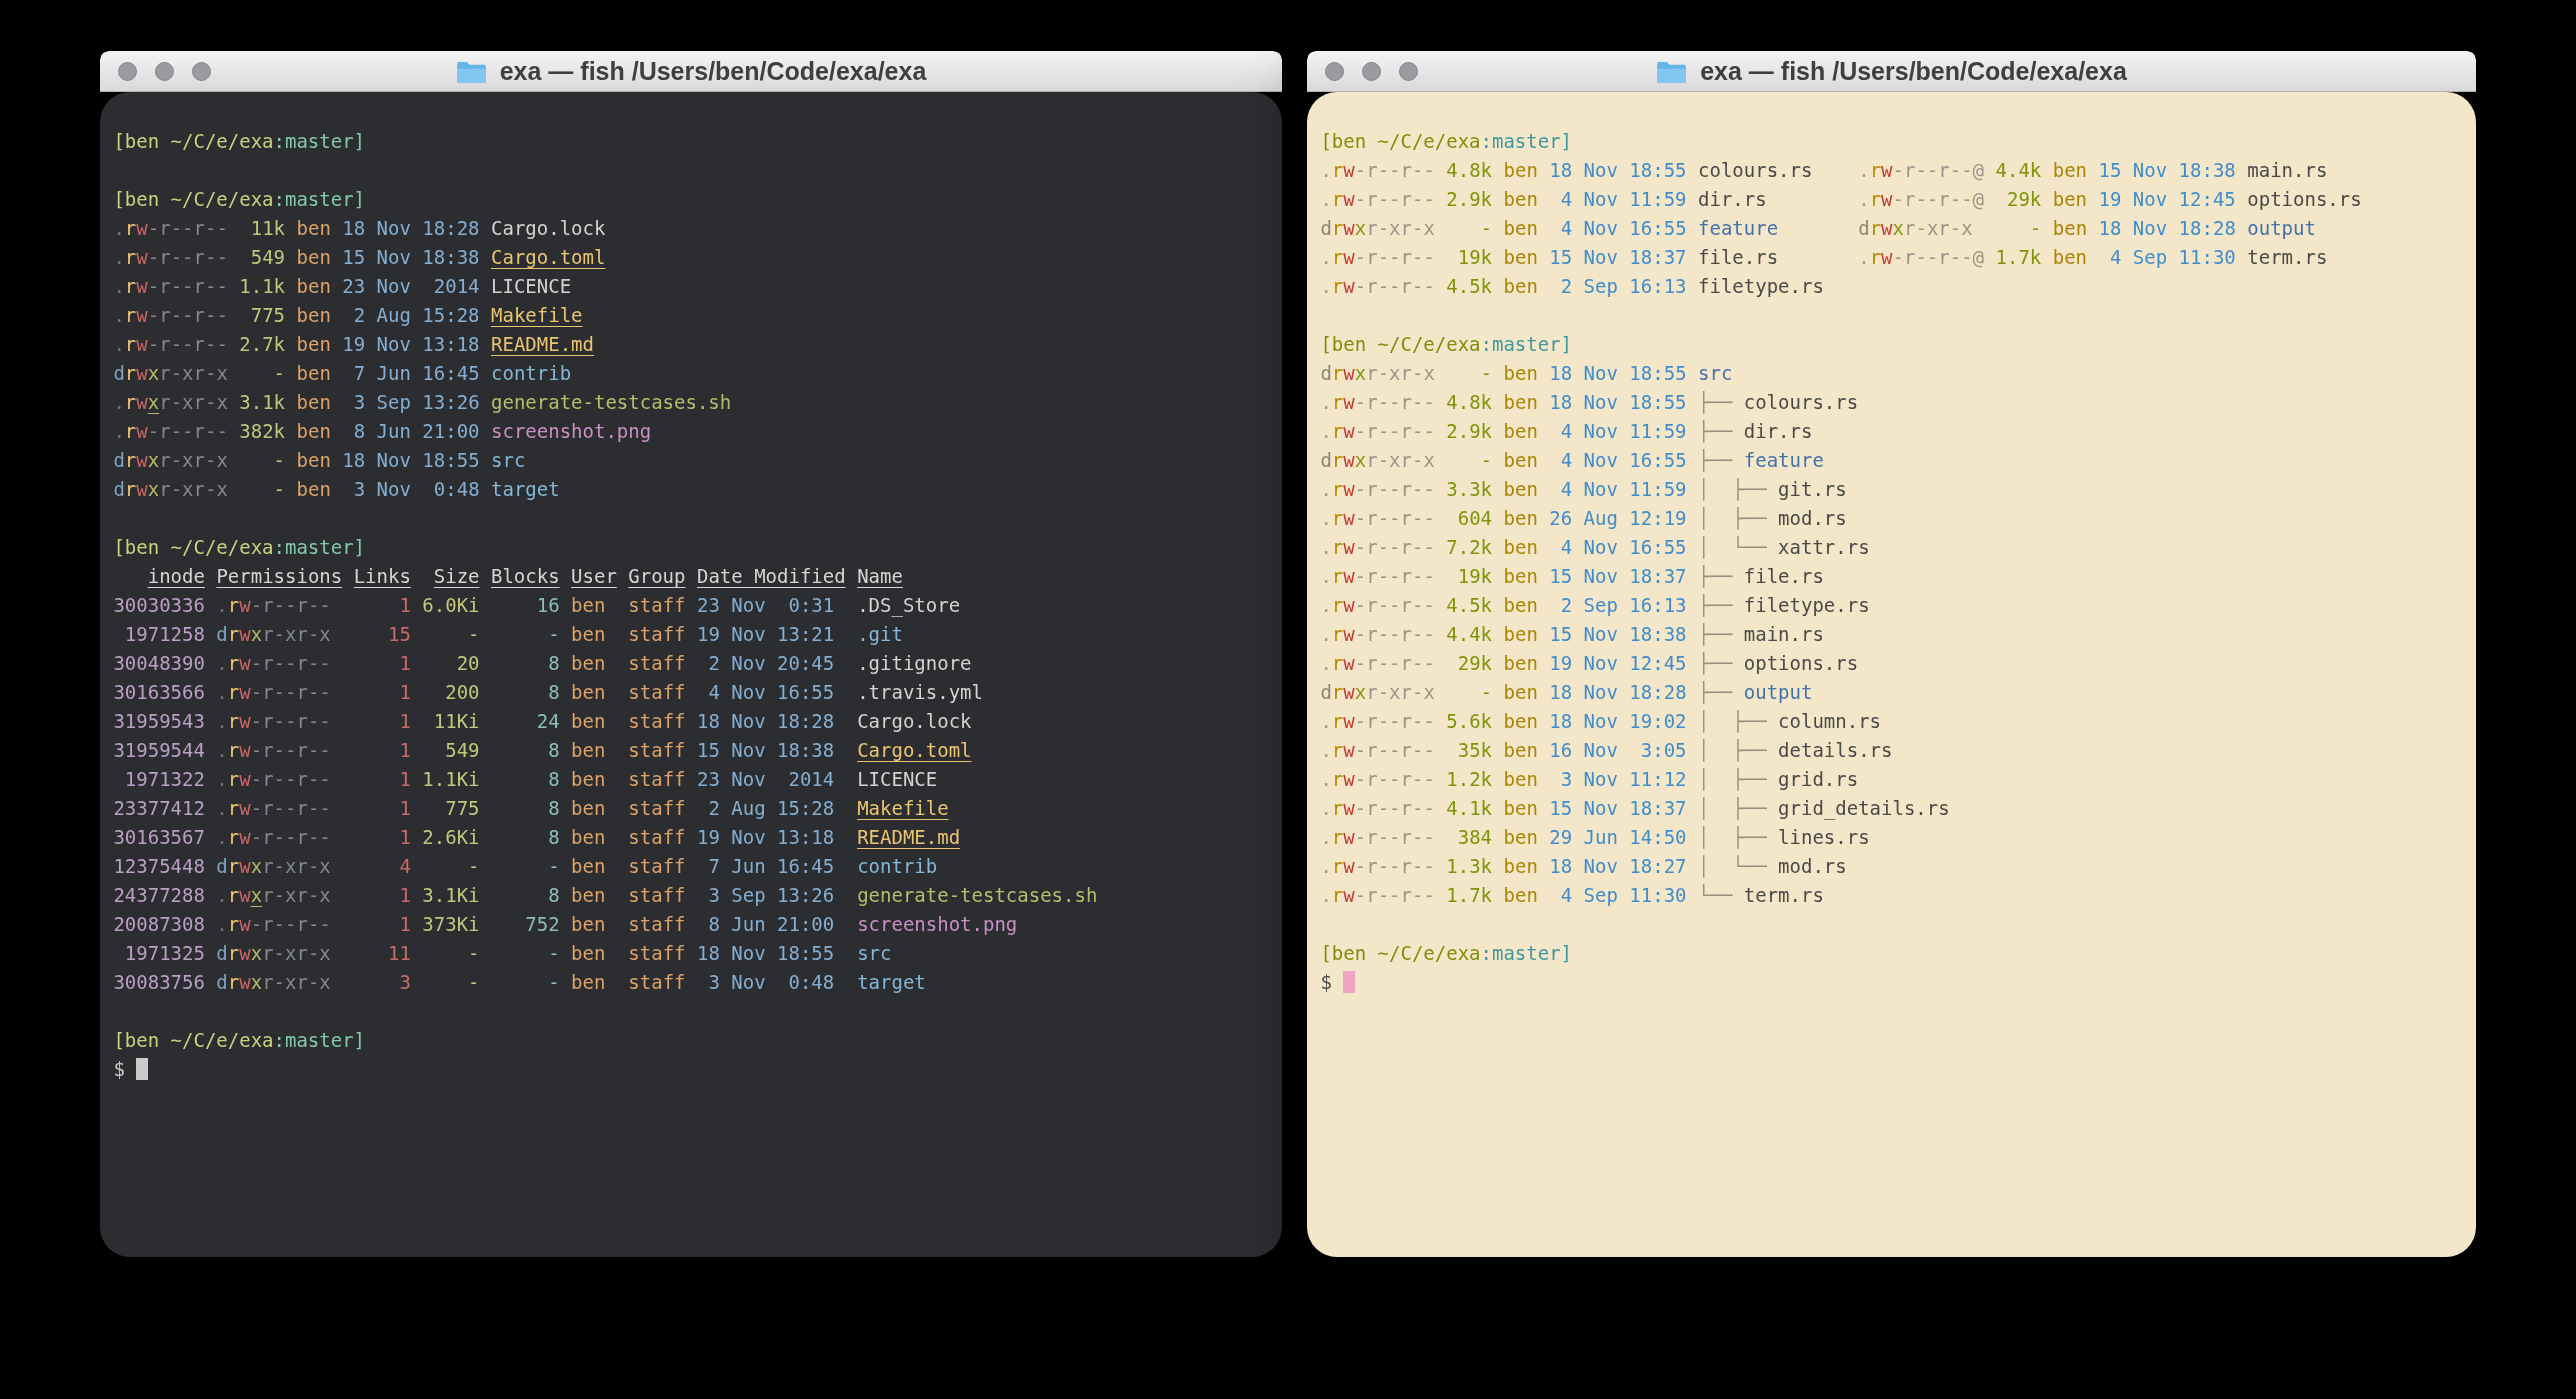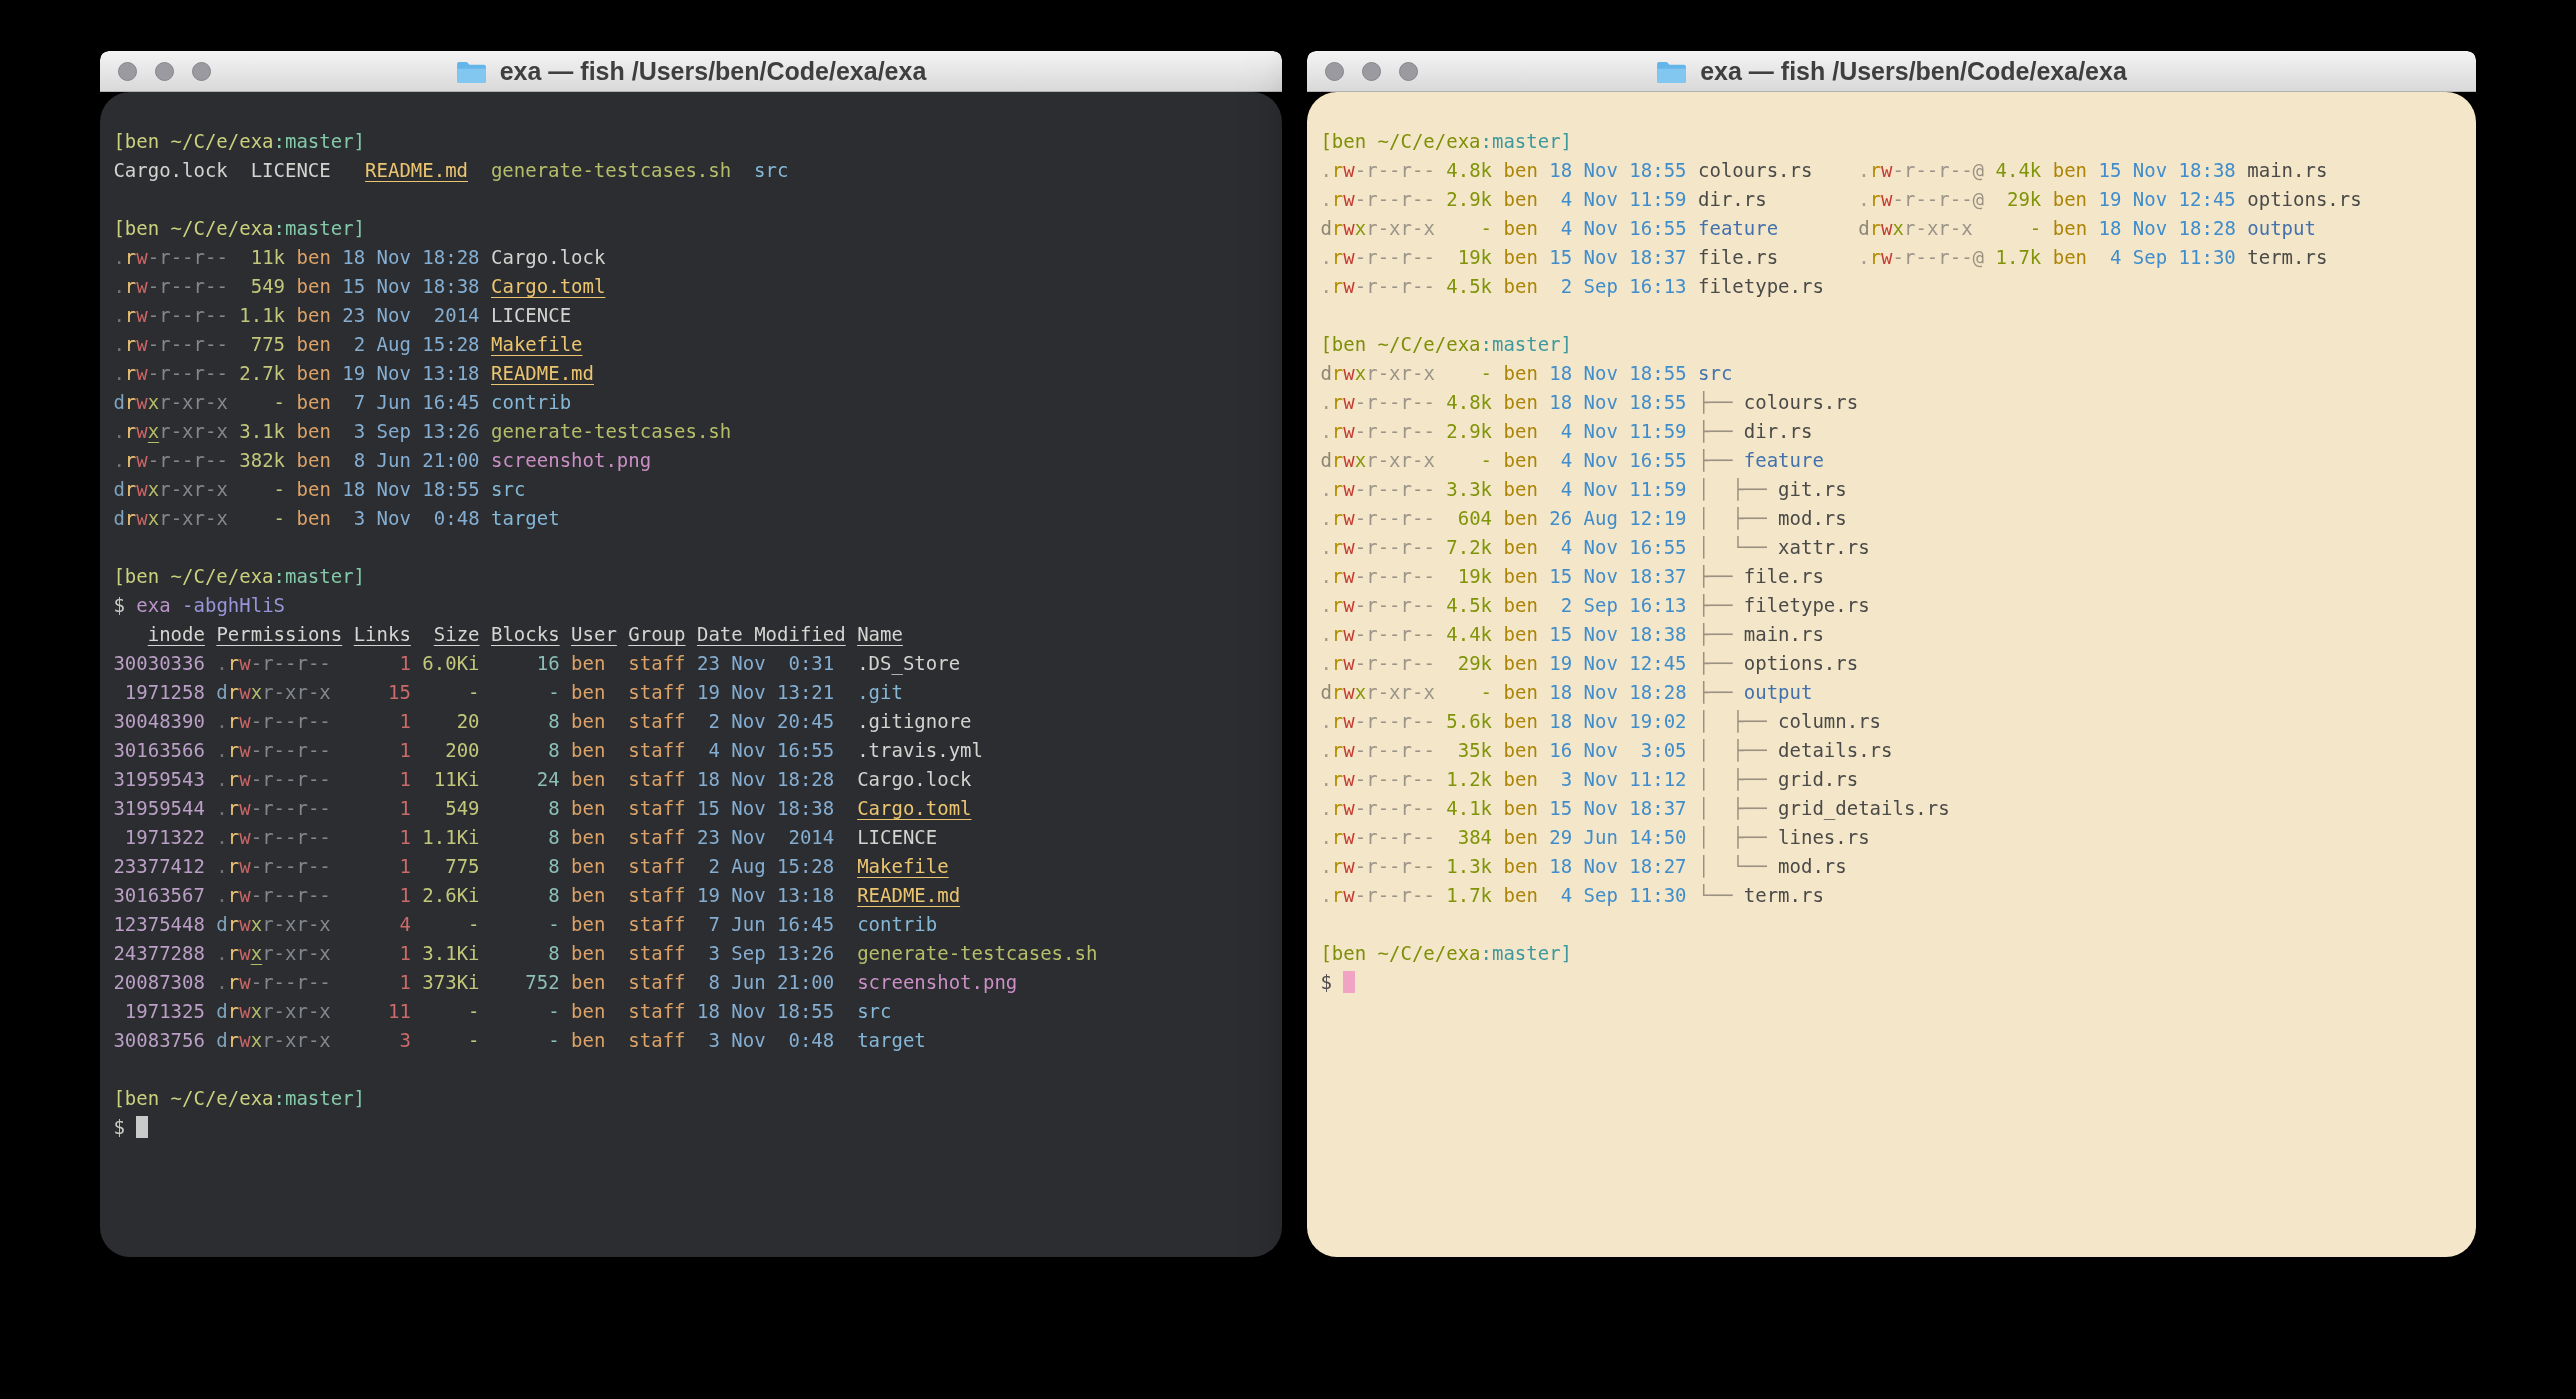--- a/index.html
+++ b/index.html
@@ -54,36 +54,34 @@
     <div class="title-wrap">
       <svg class="folder-icon" viewBox="0 0 32 25">
         <path d="M1 4 a2 2 0 0 1 2-2 h8 l3 3 h15 a2 2 0 0 1 2 2 v15 a2 2 0 0 1 -2 2 h-26 a2 2 0 0 1 -2-2 z" fill="#64b5ea"></path>
         <path d="M1 9 h30 v13 a2 2 0 0 1 -2 2 h-26 a2 2 0 0 1 -2-2 z" fill="#82c7f0"></path>
       </svg>
       <span>exa — fish  /Users/ben/Code/exa/exa</span>
     </div>
   </div>
   <div class="terminal dark" id="left-term">
       <div class="tline"><span class="c-prompt">[ben ~/C/e/exa</span><span class="c-branch">:master]</span></div>
-      <div class="tline"><span class="c-file">Cargo.lock</span><span class="c-text">  </span><span class="c-file">LICENCE</span><span class="c-text">   </span><span class="c-imm ul">README.md</span><span class="c-text">  </span><span class="c-exec">generate-testcases.sh</span><span class="c-text">  </span><span class="c-dir">src</span></div>
       <div class="tline">&nbsp;</div>
       <div class="tline"><span class="c-prompt">[ben ~/C/e/exa</span><span class="c-branch">:master]</span></div>
       <div class="tline"><span class="c-pdot">.</span><span class="c-pr">r</span><span class="c-pw">w</span><span class="c-pdim">-r--r--</span><span class="c-text"> </span><span class="c-size"> 11k</span><span class="c-text"> </span><span class="c-user">ben</span><span class="c-text"> </span><span class="c-date">18 Nov 18:28</span><span class="c-text"> </span><span class="c-file">Cargo.lock</span></div>
       <div class="tline"><span class="c-pdot">.</span><span class="c-pr">r</span><span class="c-pw">w</span><span class="c-pdim">-r--r--</span><span class="c-text"> </span><span class="c-size"> 549</span><span class="c-text"> </span><span class="c-user">ben</span><span class="c-text"> </span><span class="c-date">15 Nov 18:38</span><span class="c-text"> </span><span class="c-imm ul">Cargo.toml</span></div>
       <div class="tline"><span class="c-pdot">.</span><span class="c-pr">r</span><span class="c-pw">w</span><span class="c-pdim">-r--r--</span><span class="c-text"> </span><span class="c-size">1.1k</span><span class="c-text"> </span><span class="c-user">ben</span><span class="c-text"> </span><span class="c-date">23 Nov  2014</span><span class="c-text"> </span><span class="c-file">LICENCE</span></div>
       <div class="tline"><span class="c-pdot">.</span><span class="c-pr">r</span><span class="c-pw">w</span><span class="c-pdim">-r--r--</span><span class="c-text"> </span><span class="c-size"> 775</span><span class="c-text"> </span><span class="c-user">ben</span><span class="c-text"> </span><span class="c-date"> 2 Aug 15:28</span><span class="c-text"> </span><span class="c-imm ul">Makefile</span></div>
       <div class="tline"><span class="c-pdot">.</span><span class="c-pr">r</span><span class="c-pw">w</span><span class="c-pdim">-r--r--</span><span class="c-text"> </span><span class="c-size">2.7k</span><span class="c-text"> </span><span class="c-user">ben</span><span class="c-text"> </span><span class="c-date">19 Nov 13:18</span><span class="c-text"> </span><span class="c-imm ul">README.md</span></div>
       <div class="tline"><span class="c-pd">d</span><span class="c-pr">r</span><span class="c-pw">w</span><span class="c-px">x</span><span class="c-pdim">r-xr-x</span><span class="c-text"> </span><span class="c-size">   -</span><span class="c-text"> </span><span class="c-user">ben</span><span class="c-text"> </span><span class="c-date"> 7 Jun 16:45</span><span class="c-text"> </span><span class="c-dir">contrib</span></div>
       <div class="tline"><span class="c-pdot">.</span><span class="c-pr">r</span><span class="c-pw">w</span><span class="c-px ul">x</span><span class="c-pdim">r-xr-x</span><span class="c-text"> </span><span class="c-size">3.1k</span><span class="c-text"> </span><span class="c-user">ben</span><span class="c-text"> </span><span class="c-date"> 3 Sep 13:26</span><span class="c-text"> </span><span class="c-exec">generate-testcases.sh</span></div>
       <div class="tline"><span class="c-pdot">.</span><span class="c-pr">r</span><span class="c-pw">w</span><span class="c-pdim">-r--r--</span><span class="c-text"> </span><span class="c-size">382k</span><span class="c-text"> </span><span class="c-user">ben</span><span class="c-text"> </span><span class="c-date"> 8 Jun 21:00</span><span class="c-text"> </span><span class="c-img">screenshot.png</span></div>
       <div class="tline"><span class="c-pd">d</span><span class="c-pr">r</span><span class="c-pw">w</span><span class="c-px">x</span><span class="c-pdim">r-xr-x</span><span class="c-text"> </span><span class="c-size">   -</span><span class="c-text"> </span><span class="c-user">ben</span><span class="c-text"> </span><span class="c-date">18 Nov 18:55</span><span class="c-text"> </span><span class="c-dir">src</span></div>
       <div class="tline"><span class="c-pd">d</span><span class="c-pr">r</span><span class="c-pw">w</span><span class="c-px">x</span><span class="c-pdim">r-xr-x</span><span class="c-text"> </span><span class="c-size">   -</span><span class="c-text"> </span><span class="c-user">ben</span><span class="c-text"> </span><span class="c-date"> 3 Nov  0:48</span><span class="c-text"> </span><span class="c-dir">target</span></div>
       <div class="tline">&nbsp;</div>
       <div class="tline"><span class="c-prompt">[ben ~/C/e/exa</span><span class="c-branch">:master]</span></div>
-      <div class="tline"><span class="c-text">$ </span><span class="c-cmd">exa</span><span class="c-text"> </span><span class="c-arg">-abghHliS</span></div>
       <div class="tline"><span class="c-text">   </span><span class="c-header ul">inode</span><span class="c-text"> </span><span class="c-header ul">Permissions</span><span class="c-text"> </span><span class="c-header ul">Links</span><span class="c-text">  </span><span class="c-header ul">Size</span><span class="c-text"> </span><span class="c-header ul">Blocks</span><span class="c-text"> </span><span class="c-header ul">User</span><span class="c-text"> </span><span class="c-header ul">Group</span><span class="c-text"> </span><span class="c-header ul">Date Modified</span><span class="c-text"> </span><span class="c-header ul">Name</span></div>
       <div class="tline"><span class="c-inode">30030336</span><span class="c-text"> </span><span class="c-pdot">.</span><span class="c-pr">r</span><span class="c-pw">w</span><span class="c-pdim">-r--r--</span><span class="c-text">  </span><span class="c-links">    1</span><span class="c-text"> </span><span class="c-size">6.0Ki</span><span class="c-text"> </span><span class="c-blocks">    16</span><span class="c-text"> </span><span class="c-user">ben</span><span class="c-text">  </span><span class="c-group">staff</span><span class="c-text"> </span><span class="c-date">23 Nov  0:31</span><span class="c-text">  </span><span class="c-file">.DS_Store</span></div>
       <div class="tline"><span class="c-inode"> 1971258</span><span class="c-text"> </span><span class="c-pd">d</span><span class="c-pr">r</span><span class="c-pw">w</span><span class="c-px">x</span><span class="c-pdim">r-xr-x</span><span class="c-text">  </span><span class="c-links">   15</span><span class="c-text"> </span><span class="c-size">    -</span><span class="c-text"> </span><span class="c-blocks">     -</span><span class="c-text"> </span><span class="c-user">ben</span><span class="c-text">  </span><span class="c-group">staff</span><span class="c-text"> </span><span class="c-date">19 Nov 13:21</span><span class="c-text">  </span><span class="c-dir">.git</span></div>
       <div class="tline"><span class="c-inode">30048390</span><span class="c-text"> </span><span class="c-pdot">.</span><span class="c-pr">r</span><span class="c-pw">w</span><span class="c-pdim">-r--r--</span><span class="c-text">  </span><span class="c-links">    1</span><span class="c-text"> </span><span class="c-size">   20</span><span class="c-text"> </span><span class="c-blocks">     8</span><span class="c-text"> </span><span class="c-user">ben</span><span class="c-text">  </span><span class="c-group">staff</span><span class="c-text"> </span><span class="c-date"> 2 Nov 20:45</span><span class="c-text">  </span><span class="c-file">.gitignore</span></div>
       <div class="tline"><span class="c-inode">30163566</span><span class="c-text"> </span><span class="c-pdot">.</span><span class="c-pr">r</span><span class="c-pw">w</span><span class="c-pdim">-r--r--</span><span class="c-text">  </span><span class="c-links">    1</span><span class="c-text"> </span><span class="c-size">  200</span><span class="c-text"> </span><span class="c-blocks">     8</span><span class="c-text"> </span><span class="c-user">ben</span><span class="c-text">  </span><span class="c-group">staff</span><span class="c-text"> </span><span class="c-date"> 4 Nov 16:55</span><span class="c-text">  </span><span class="c-file">.travis.yml</span></div>
       <div class="tline"><span class="c-inode">31959543</span><span class="c-text"> </span><span class="c-pdot">.</span><span class="c-pr">r</span><span class="c-pw">w</span><span class="c-pdim">-r--r--</span><span class="c-text">  </span><span class="c-links">    1</span><span class="c-text"> </span><span class="c-size"> 11Ki</span><span class="c-text"> </span><span class="c-blocks">    24</span><span class="c-text"> </span><span class="c-user">ben</span><span class="c-text">  </span><span class="c-group">staff</span><span class="c-text"> </span><span class="c-date">18 Nov 18:28</span><span class="c-text">  </span><span class="c-file">Cargo.lock</span></div>
       <div class="tline"><span class="c-inode">31959544</span><span class="c-text"> </span><span class="c-pdot">.</span><span class="c-pr">r</span><span class="c-pw">w</span><span class="c-pdim">-r--r--</span><span class="c-text">  </span><span class="c-links">    1</span><span class="c-text"> </span><span class="c-size">  549</span><span class="c-text"> </span><span class="c-blocks">     8</span><span class="c-text"> </span><span class="c-user">ben</span><span class="c-text">  </span><span class="c-group">staff</span><span class="c-text"> </span><span class="c-date">15 Nov 18:38</span><span class="c-text">  </span><span class="c-imm ul">Cargo.toml</span></div>
       <div class="tline"><span class="c-inode"> 1971322</span><span class="c-text"> </span><span class="c-pdot">.</span><span class="c-pr">r</span><span class="c-pw">w</span><span class="c-pdim">-r--r--</span><span class="c-text">  </span><span class="c-links">    1</span><span class="c-text"> </span><span class="c-size">1.1Ki</span><span class="c-text"> </span><span class="c-blocks">     8</span><span class="c-text"> </span><span class="c-user">ben</span><span class="c-text">  </span><span class="c-group">staff</span><span class="c-text"> </span><span class="c-date">23 Nov  2014</span><span class="c-text">  </span><span class="c-file">LICENCE</span></div>
       <div class="tline"><span class="c-inode">23377412</span><span class="c-text"> </span><span class="c-pdot">.</span><span class="c-pr">r</span><span class="c-pw">w</span><span class="c-pdim">-r--r--</span><span class="c-text">  </span><span class="c-links">    1</span><span class="c-text"> </span><span class="c-size">  775</span><span class="c-text"> </span><span class="c-blocks">     8</span><span class="c-text"> </span><span class="c-user">ben</span><span class="c-text">  </span><span class="c-group">staff</span><span class="c-text"> </span><span class="c-date"> 2 Aug 15:28</span><span class="c-text">  </span><span class="c-imm ul">Makefile</span></div>
       <div class="tline"><span class="c-inode">30163567</span><span class="c-text"> </span><span class="c-pdot">.</span><span class="c-pr">r</span><span class="c-pw">w</span><span class="c-pdim">-r--r--</span><span class="c-text">  </span><span class="c-links">    1</span><span class="c-text"> </span><span class="c-size">2.6Ki</span><span class="c-text"> </span><span class="c-blocks">     8</span><span class="c-text"> </span><span class="c-user">ben</span><span class="c-text">  </span><span class="c-group">staff</span><span class="c-text"> </span><span class="c-date">19 Nov 13:18</span><span class="c-text">  </span><span class="c-imm ul">README.md</span></div>

